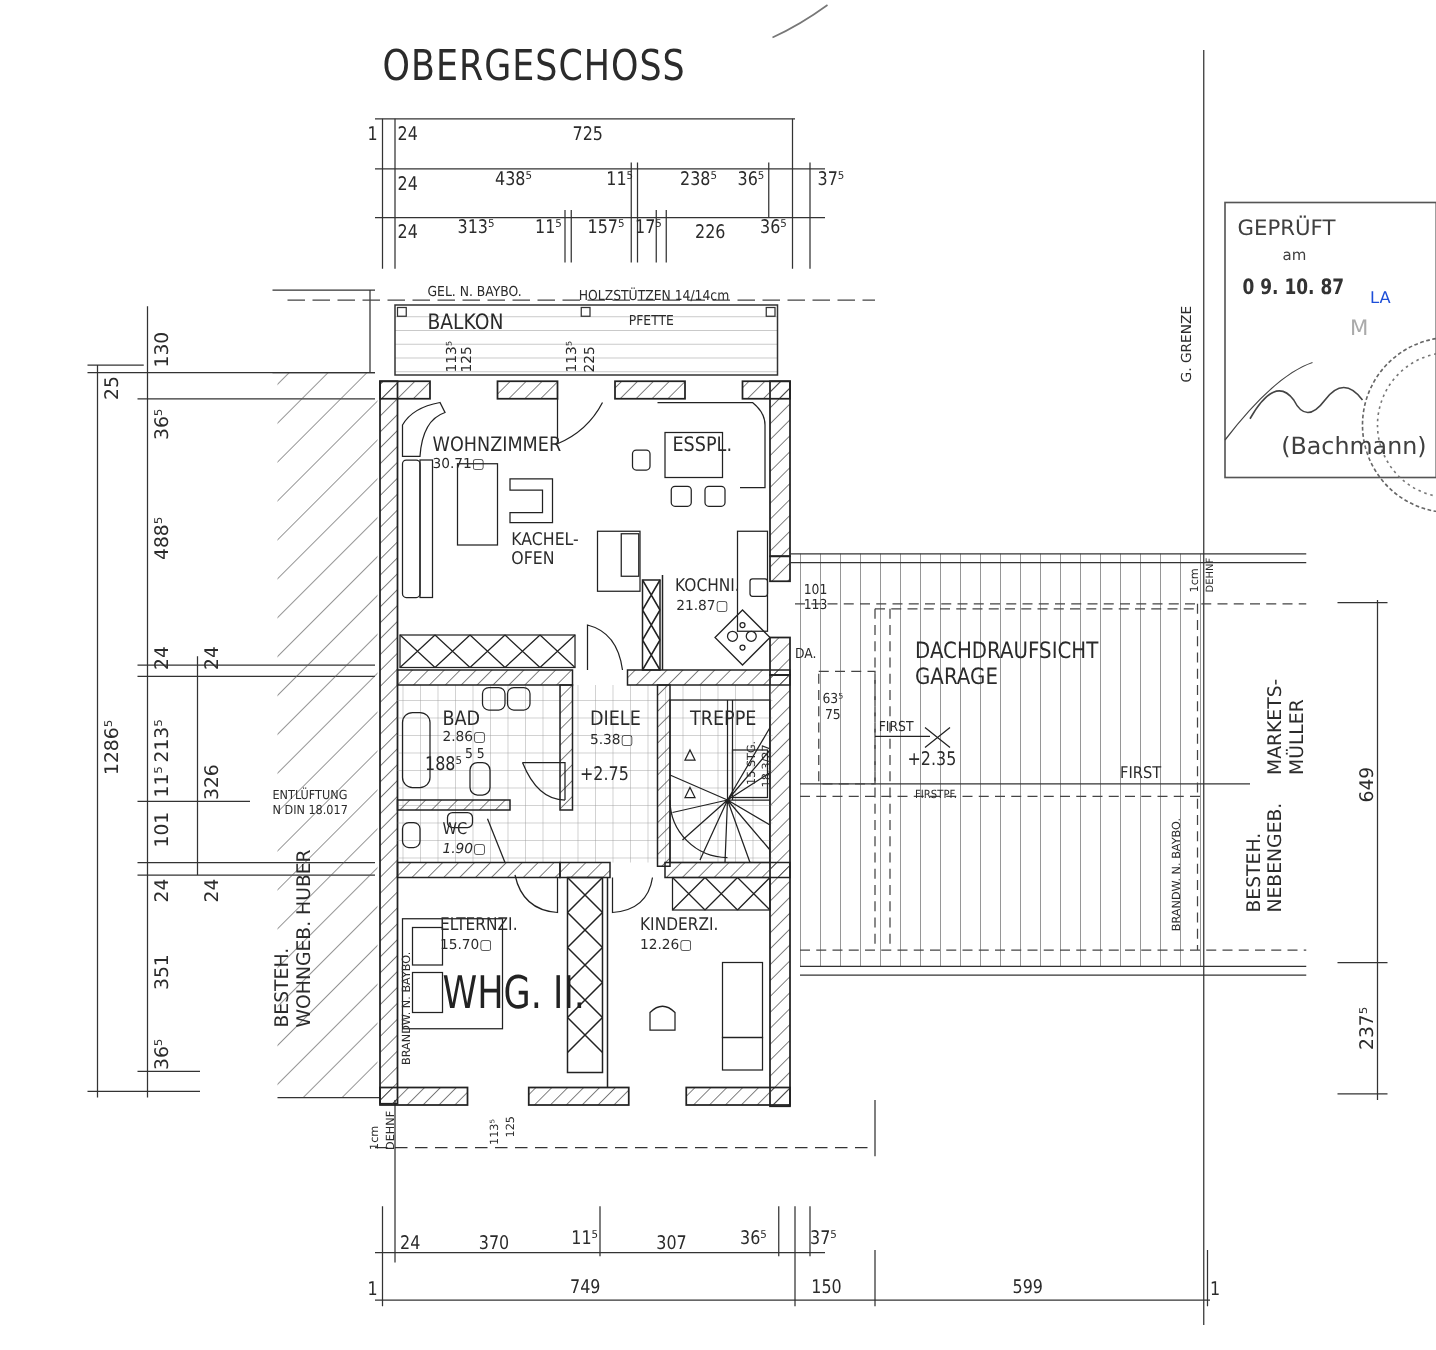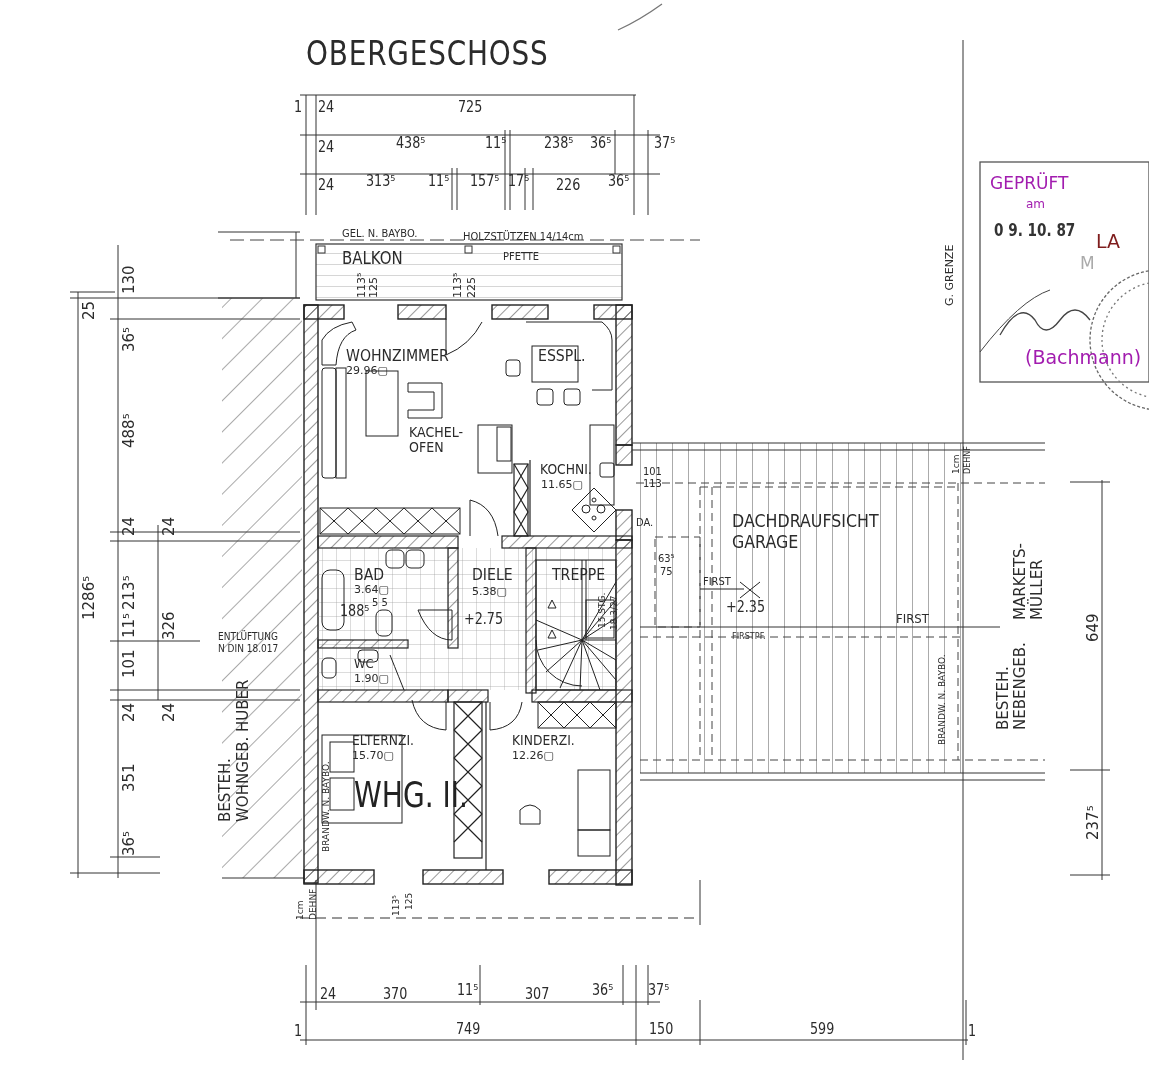--- a/index.html
+++ b/index.html
@@ -5,21 +5,21 @@
     html,body{margin:0;padding:0;background:#ffffff;}
     body{width:1149px;height:1080px;overflow:hidden;position:relative;font-family:"DejaVu Sans",sans-serif;color:#2a2a2a;}
     svg{position:absolute;left:0;top:0;}
     .txt{position:absolute;white-space:nowrap;font-family:"DejaVu Sans",sans-serif;color:#2b2b2b;line-height:1;}
     .title{font-size:34px;letter-spacing:1px;transform:scaleX(0.82);transform-origin:left top;}
     .dim{font-size:15px;transform:scaleX(0.85);transform-origin:left top;}
     .room{font-size:16px;transform:scaleX(0.88);transform-origin:left top;}
     .area{font-size:11px;}
     .small{font-size:11px;transform:scaleX(0.9);transform-origin:left top;}
     .vert{transform-origin:left top;}
-    .stamp{font-size:16px;color:#a21caf;}
+    .stamp{font-size:16px;color:#404040;}
     .whg{font-size:36px;transform:scaleX(0.78);transform-origin:left top;color:#222;}
   </style>
 </head>
 <body>
 
 <svg width="1149" height="1080" viewBox="0 0 1149 1080">
   <defs>
     <pattern id="hatch" patternUnits="userSpaceOnUse" width="9" height="9" patternTransform="rotate(45)">
       <line x1="0" y1="0" x2="0" y2="9" stroke="#333" stroke-width="1"></line>
     </pattern>
@@ -257,33 +257,33 @@
 <div class="txt small" style="left:342px;top:228px;">GEL. N. BAYBO.</div>
 <div class="txt small" style="left:463px;top:231px;">HOLZSTÜTZEN 14/14cm</div>
 <div class="txt room" style="left:342px;top:250px;font-size:17px;">BALKON</div>
 <div class="txt small" style="left:503px;top:251px;">PFETTE</div>
 <div class="txt small vert" style="left:356px;top:298px;transform:rotate(-90deg);">113⁵</div>
 <div class="txt small vert" style="left:368px;top:298px;transform:rotate(-90deg);">125</div>
 <div class="txt small vert" style="left:452px;top:298px;transform:rotate(-90deg);">113⁵</div>
 <div class="txt small vert" style="left:466px;top:298px;transform:rotate(-90deg);">225</div>
 
 <div class="txt room" style="left:346px;top:348px;">WOHNZIMMER</div>
-<div class="txt area" style="left:346px;top:365px;">29.96▢</div>
+<div class="txt area" style="left:346px;top:365px;">30.71▢</div>
 <div class="txt room" style="left:538px;top:348px;">ESSPL.</div>
 <div class="txt small" style="left:409px;top:425px;font-size:14px;">KACHEL-</div>
 <div class="txt small" style="left:409px;top:440px;font-size:14px;">OFEN</div>
 <div class="txt room" style="left:540px;top:462px;font-size:14px;">KOCHNI.</div>
-<div class="txt area" style="left:541px;top:479px;">11.65▢</div>
+<div class="txt area" style="left:541px;top:479px;">21.87▢</div>
 <div class="txt room" style="left:354px;top:567px;">BAD</div>
-<div class="txt area" style="left:354px;top:584px;">3.64▢</div>
+<div class="txt area" style="left:354px;top:584px;">2.86▢</div>
 <div class="txt room" style="left:472px;top:567px;">DIELE</div>
 <div class="txt area" style="left:472px;top:586px;">5.38▢</div>
 <div class="txt room" style="left:552px;top:567px;">TREPPE</div>
 <div class="txt small" style="left:354px;top:657px;font-size:13px;">WC</div>
-<div class="txt area" style="left:354px;top:673px;">1.90▢</div>
+<div class="txt area" style="left:354px;top:673px;font-style:italic;">1.90▢</div>
 <div class="txt room" style="left:352px;top:733px;font-size:14px;">ELTERNZI.</div>
 <div class="txt area" style="left:352px;top:750px;">15.70▢</div>
 <div class="txt room" style="left:512px;top:733px;font-size:14px;">KINDERZI.</div>
 <div class="txt area" style="left:512px;top:750px;">12.26▢</div>
 
 <div class="txt dim" style="left:340px;top:604px;">188⁵</div>
 <div class="txt small" style="left:372px;top:597px;">5  5</div>
 <div class="txt dim" style="left:464px;top:612px;">+2.75</div>
 <div class="txt small vert" style="left:598px;top:628px;transform:rotate(-90deg);font-size:9px;">15 STG.</div>
 <div class="txt small vert" style="left:610px;top:630px;transform:rotate(-90deg);font-size:9px;">18.3/27</div>
@@ -347,15 +347,15 @@
 <div class="txt dim" style="left:648px;top:983px;">37⁵</div>
 <div class="txt dim" style="left:294px;top:1024px;">1</div>
 <div class="txt dim" style="left:456px;top:1022px;">749</div>
 <div class="txt dim" style="left:649px;top:1022px;">150</div>
 <div class="txt dim" style="left:810px;top:1022px;">599</div>
 <div class="txt dim" style="left:968px;top:1024px;">1</div>
 
 <div class="txt stamp" style="left:990px;top:175px;font-size:17px;">GEPRÜFT</div>
 <div class="txt stamp" style="left:1026px;top:198px;font-size:12px;">am</div>
 <div class="txt stamp" style="left:994px;top:222px;font-size:17px;color:#333;transform:scaleX(0.8);transform-origin:left top;font-weight:bold;">0 9. 10. 87</div>
-<div class="txt stamp" style="left:1096px;top:232px;font-size:19px;color:#7f1d1d;">LA</div>
+<div class="txt stamp" style="left:1096px;top:232px;font-size:13px;color:#1d4ed8;">LA</div>
 <div class="txt stamp" style="left:1080px;top:255px;font-size:17px;color:#aaa;">M</div>
 <div class="txt stamp" style="left:1025px;top:348px;font-size:19px;">(Bachmann)</div>
 
 </body></html>

